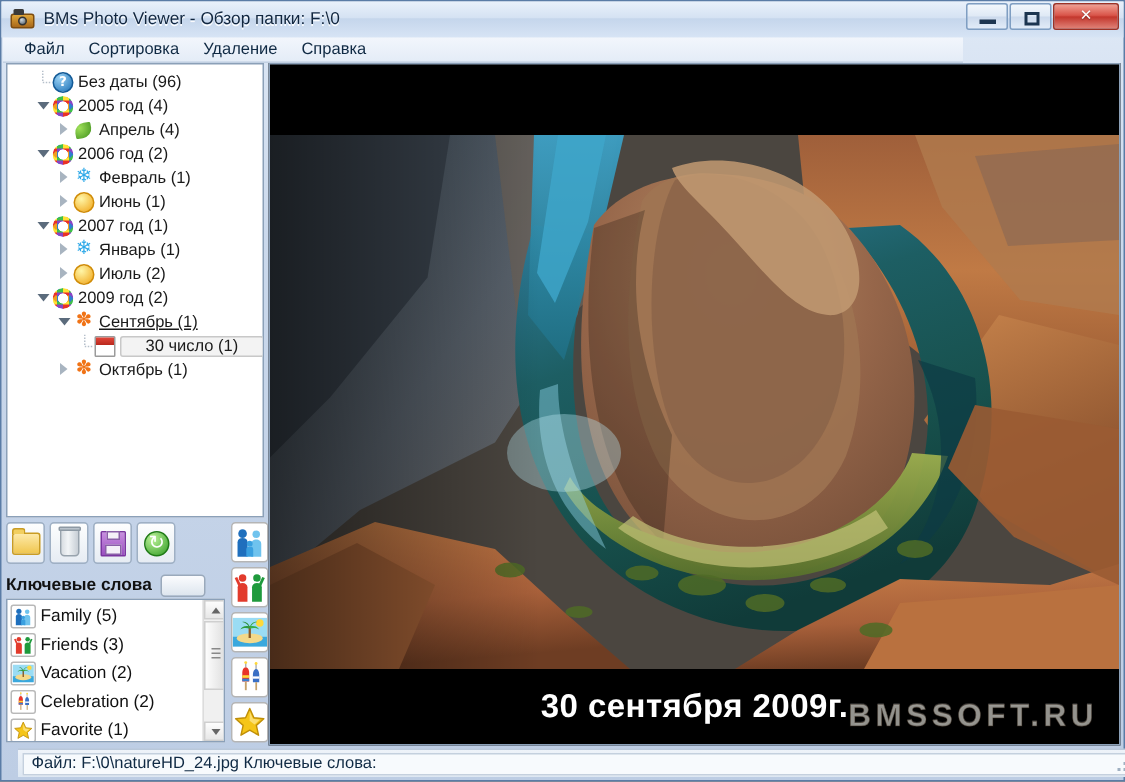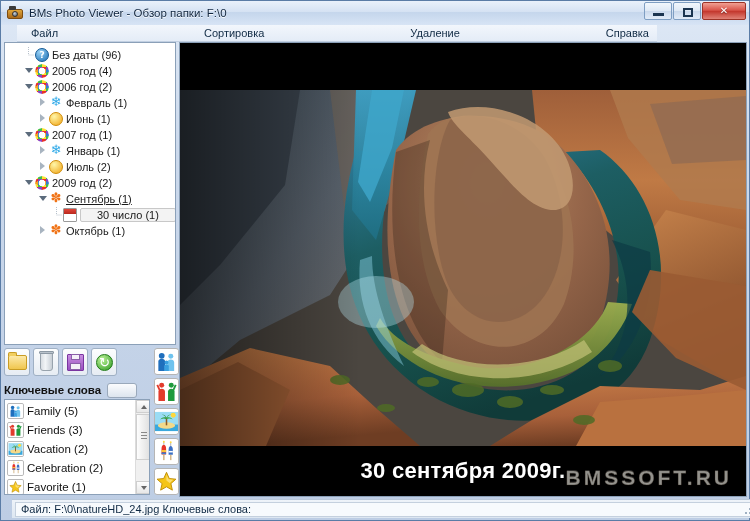--- a/index.html
+++ b/index.html
@@ -49,25 +49,24 @@
     background:linear-gradient(180deg,#f0a093 0%,#d9554a 45%,#c3372d 52%,#e08277 100%);
     border-color:#9c3226;
   }
   .wbtn .gl{position:absolute;left:50%;top:50%;transform:translate(-50%,-50%);color:#1c3550;font-size:10px;line-height:1;font-family:"DejaVu Sans",sans-serif;}
   .wbtn.close .gl{color:#fff;font-weight:bold;text-shadow:0 1px 1px rgba(0,0,0,.4);}
   .wbtn .minbar{position:absolute;left:8px;top:10px;width:11px;height:3px;background:#1c3550;}
   .wbtn .maxbox{position:absolute;left:9px;top:5px;width:10px;height:9px;border:2px solid #1c3550;box-sizing:border-box;}
 
   
   .menubar{
-    position:absolute;left:17px;top:25px;width:640px;height:17px;
+    position:absolute;left:2px;top:25px;width:640px;height:17px;
     background:linear-gradient(180deg,#f2f6fc,#e4ecf7);
     display:flex;align-items:center;padding-left:6px;box-sizing:border-box;
     border-bottom:1px solid #c2d0e2;
-    justify-content:space-between;
   }
   .menu-item{padding:1px 8px;color:#102a44;font-size:11px;cursor:default;white-space:nowrap;}
 
   
   .body-area{position:absolute;left:1px;top:42px;width:748px;height:455px;}
 
   
   .leftcol{position:absolute;left:3px;top:0px;width:172px;height:455px;}
   .treepanel{
     position:absolute;left:0;top:0;width:172px;height:303px;
@@ -244,20 +243,28 @@
               <span class="ticon ic-question">?</span>
               <span class="tlabel">Без даты (96)</span>
             </div>
             <div class="tnode">
               <span class="tindent" style="width: 14px;"></span>
               <span class="twist">
                 <i class="arrow-open"></i>
               </span>
               <span class="ticon ic-ring"></span>
               <span class="tlabel">2005 год (4)</span>
+            </div>
+            <div class="tnode">
+              <span class="tindent" style="width: 28px;"></span>
+              <span class="twist">
+                <i class="arrow-closed-ol"></i>
+              </span>
+              <span class="ticon ic-leaf"></span>
+              <span class="tlabel">Апрель (4)</span>
             </div>
             <div class="tnode">
               <span class="tindent" style="width: 14px;"></span>
               <span class="twist">
                 <i class="arrow-open"></i>
               </span>
               <span class="ticon ic-ring"></span>
               <span class="tlabel">2006 год (2)</span>
             </div>
             <div class="tnode">

